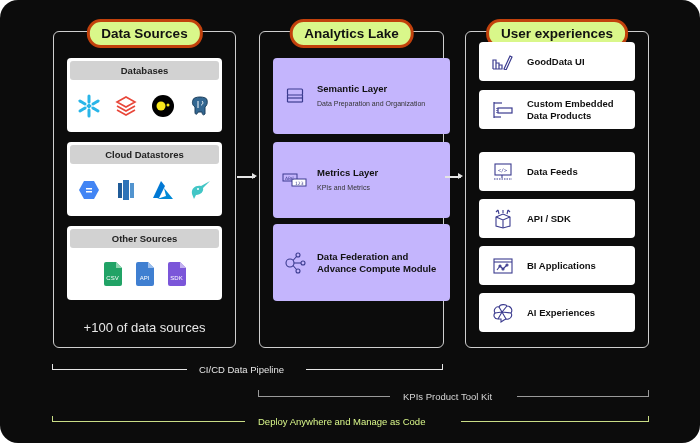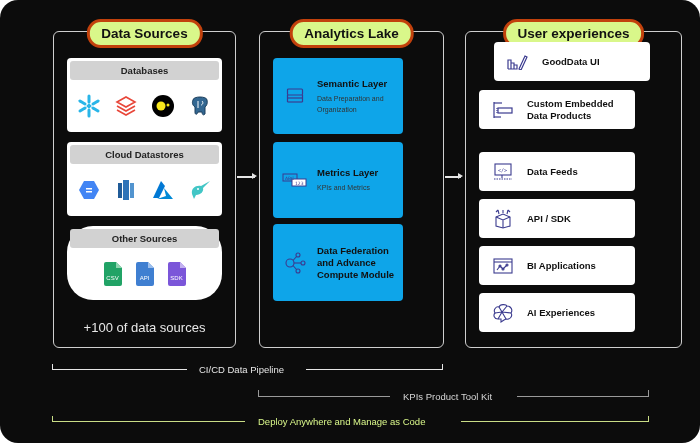--- a/index.html
+++ b/index.html
@@ -8,21 +8,21 @@
   .canvas {
     position: absolute; left: 0; top: 0; width: 700px; height: 443px;
     background: #0c0c0c; border-radius: 18px; overflow: hidden;
   }
   .column {
     position: absolute; top: 31px; height: 317px;
     border: 1.5px solid #cfcfcf; border-radius: 6px;
   }
   .col-sources { left: 53px; width: 183px; }
   .col-lake { left: 259px; width: 185px; }
-  .col-ux { left: 465px; width: 217px; }
+  .col-ux { left: 465px; width: 184px; }
   .pill {
     position: absolute; top: -13px; left: 50%; transform: translateX(-50%);
     background: #d9f78a; color: #111; font-weight: bold; font-size: 13.5px;
     padding: 4px 12px; border-radius: 14px; white-space: nowrap;
     border: 3px solid #c2410c;
   }
   
   .group {
     position: absolute; left: 13px; width: 155px; background: #fff;
     border-radius: 4px; height: 74px;
@@ -35,21 +35,21 @@
     display: flex; justify-content: center; gap: 13px; align-items: center;
     height: 52px;
   }
   .icon-row svg { display: block; }
   .more-sources {
     position: absolute; left: 0; right: 0; top: 288px; text-align: center;
     color: #e8e8e8; font-size: 13px;
   }
   
   .lake-card {
-    position: absolute; left: 13px; width: 130px; background: #0ea5e9; border-radius: 4px;
+    position: absolute; left: 13px; width: 177px; background: #c4b5fd; border-radius: 4px;
     display: flex; align-items: center;
   }
   .lake-card .lc-icon { width: 44px; display: flex; justify-content: center; flex: none; }
   .lake-card .lc-text { flex: 1; padding-right: 6px; }
   .lc-title { font-size: 9.5px; font-weight: bold; color: #111; line-height: 12px; }
   .lc-sub { font-size: 7px; color: #333; line-height: 11px; margin-top: 3px; }
   
   .ux-card {
     position: absolute; left: 13px; width: 156px; height: 39px; background: #fff; border-radius: 4px;
     display: flex; align-items: center;
@@ -142,21 +142,21 @@
         </span>
         <span>
           <svg width="24" height="24" viewBox="0 0 24 24">
               <path d="M4 16 C3 10 8 7 13 8 L22 3 L15 10 C16 13 13 17 8 17 L6 21 Z" fill="#42c6c6"></path>
               <circle cx="10" cy="11" r="1" fill="#fff"></circle>
             </svg>
         </span>
       </div>
     </div>
 
-    <div class="group" style="top:194px;border-radius:26px;">
+    <div class="group" style="top:194px;">
       <div class="group-header">Other Sources</div>
       <div class="icon-row" style="gap:14px;">
         <span style="position:relative;display:inline-block;width:18px;height:24px;">
           <svg width="18" height="24" viewBox="0 0 18 24">
               <path d="M0 2 Q0 0 2 0 L12 0 L18 6 L18 22 Q18 24 16 24 L2 24 Q0 24 0 22 Z" fill="#21a366"></path>
               <path d="M12 0 L12 6 L18 6 Z" fill="#8fd6b0"></path>
             </svg>
           <span style="position:absolute;left:0;right:0;top:13px;font-size:6px;color:#fff;text-align:center;">CSV</span>
         </span>
         <span style="position:relative;display:inline-block;width:18px;height:24px;">
@@ -237,21 +237,21 @@
         <div class="lc-title">Data Federation and Advance Compute Module</div>
       </div>
     </div>
   </div>
 
   <div class="arrow" style="left:445px; top:176px; width:16px;"></div>
 
   <div class="column col-ux">
     <div class="pill">User experiences</div>
 
-    <div class="ux-card" style="top:10px;margin-left:15px;">
+    <div class="ux-card" style="top:10px;">
       <div class="ux-icon">
         <svg width="22" height="16" viewBox="0 0 22 16">
             <g fill="none" stroke="#3b3b8f" stroke-width="1.2">
               <path d="M1 15 L1 6 L4 6 L4 15 M4 15 L4 9 L7 9 L7 15 M7 15 L7 11 L10 11 L10 15 L1 15"></path>
               <path d="M12 15 L18 2 L20 3 L14 16 Z"></path>
             </g>
           </svg>
       </div>
       <div class="ux-label">GoodData UI</div>
     </div>

